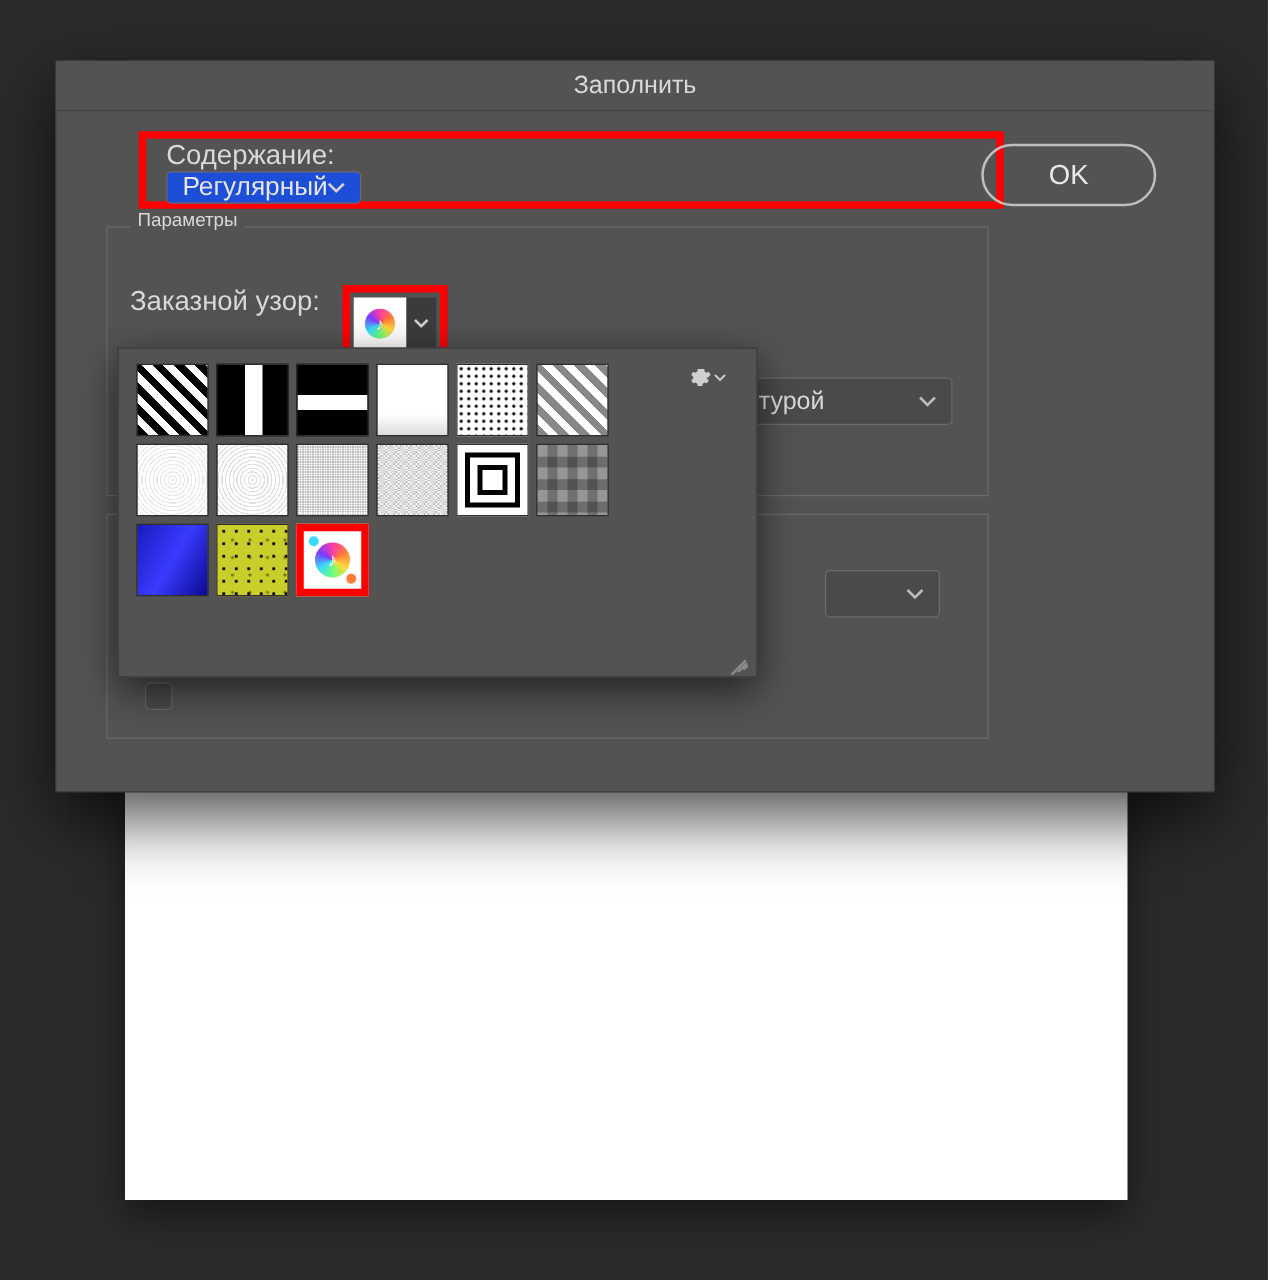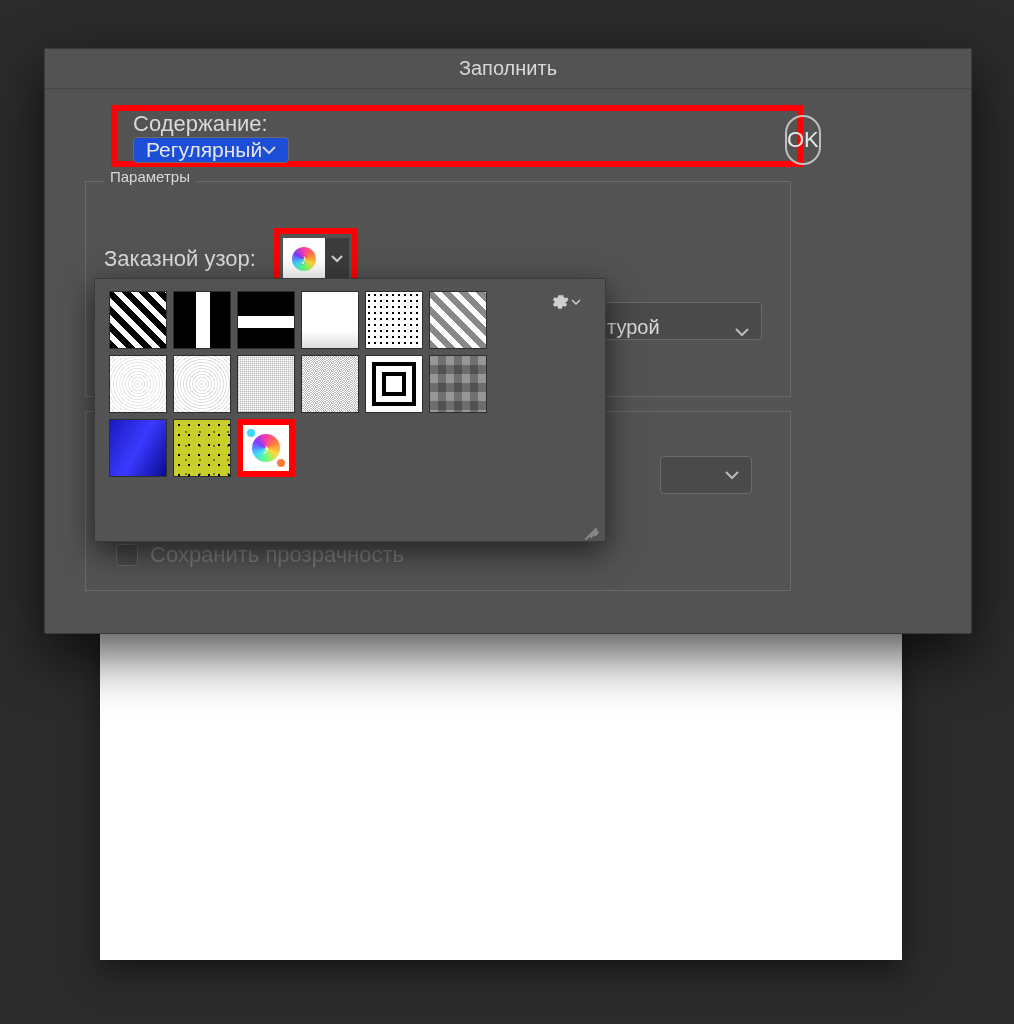--- a/index.html
+++ b/index.html
@@ -83,21 +83,21 @@
     align-items: center;
     justify-content: center;
   }
   .chevron svg { display:block; }
   .right-buttons {
     position: absolute;
     right: 26px;
     top: 14px;
     width: 140px;
     display: flex;
-    flex-direction: row;
+    flex-direction: column;
     gap: 9px;
   }
   .pill-button {
     height: 50px;
     border: 2px solid #bfbfbf;
     border-radius: 25px;
     background: transparent;
     color: #e8e8e8;
     font-size: 22px;
     display: flex;
@@ -120,21 +120,21 @@
     background: #535353;
     padding: 0 6px;
     color: #d9d9d9;
     font-size: 15px;
   }
   .pattern-row {
     position: absolute;
     left: 18px;
     top: 46px;
     display: flex;
-    align-items: center;
+    align-items: flex-start;
     gap: 8px;
   }
   .pattern-swatch-wrap {
     width: 84px;
     height: 62px;
     display: flex;
     align-items: center;
     justify-content: center;
     gap: 0;
   }
@@ -166,21 +166,21 @@
   .partial-select {
     position: absolute;
     right: 28px;
     top: 120px;
     width: 168px;
     height: 38px;
     background: #4a4a4a;
     border: 1px solid #6b6b6b;
     border-radius: 4px;
     display: flex;
-    align-items: flex-end;
+    align-items: center;
     justify-content: space-between;
     padding: 0 12px;
     color: #d9d9d9;
     font-size: 20px;
   }
   .lower-fieldset {
     position: absolute;
     left: 20px;
     top: 310px;
     width: 706px;
@@ -366,21 +366,20 @@
       <div class="lower-fieldset">
         <div class="lower-select">
           <span class="chevron">
             <svg width="14" height="10" viewBox="0 0 14 10">
                 <path d="M1 2 L7 8 L13 2" stroke="#bcbcbc" stroke-width="2" fill="none"></path>
               </svg>
           </span>
         </div>
         <div class="checkbox-row">
           <div class="checkbox"></div>
-          <span>Сохранить прозрачность</span>
         </div>
       </div>
 
     </div>
   </div>
 </div>
 
 <div class="pattern-popup">
   <div class="gear">
     <svg width="18" height="18" viewBox="0 0 24 24" fill="#cfcfcf">

